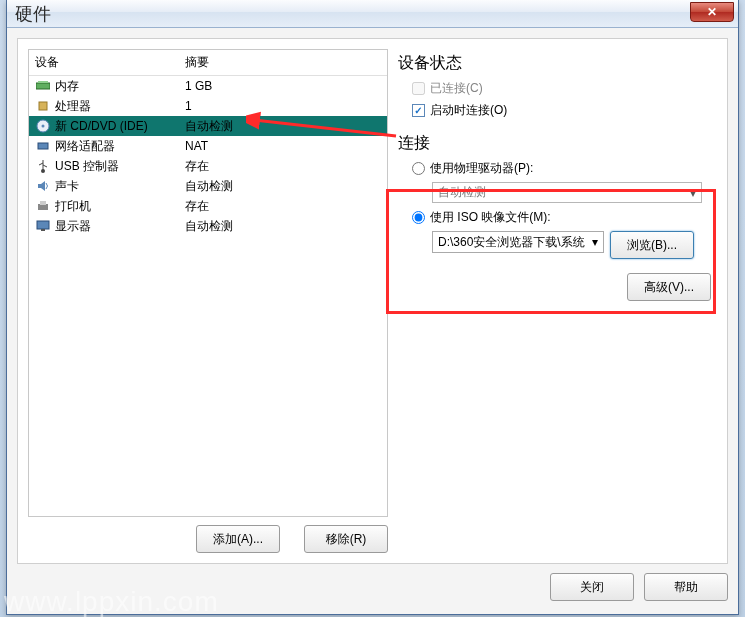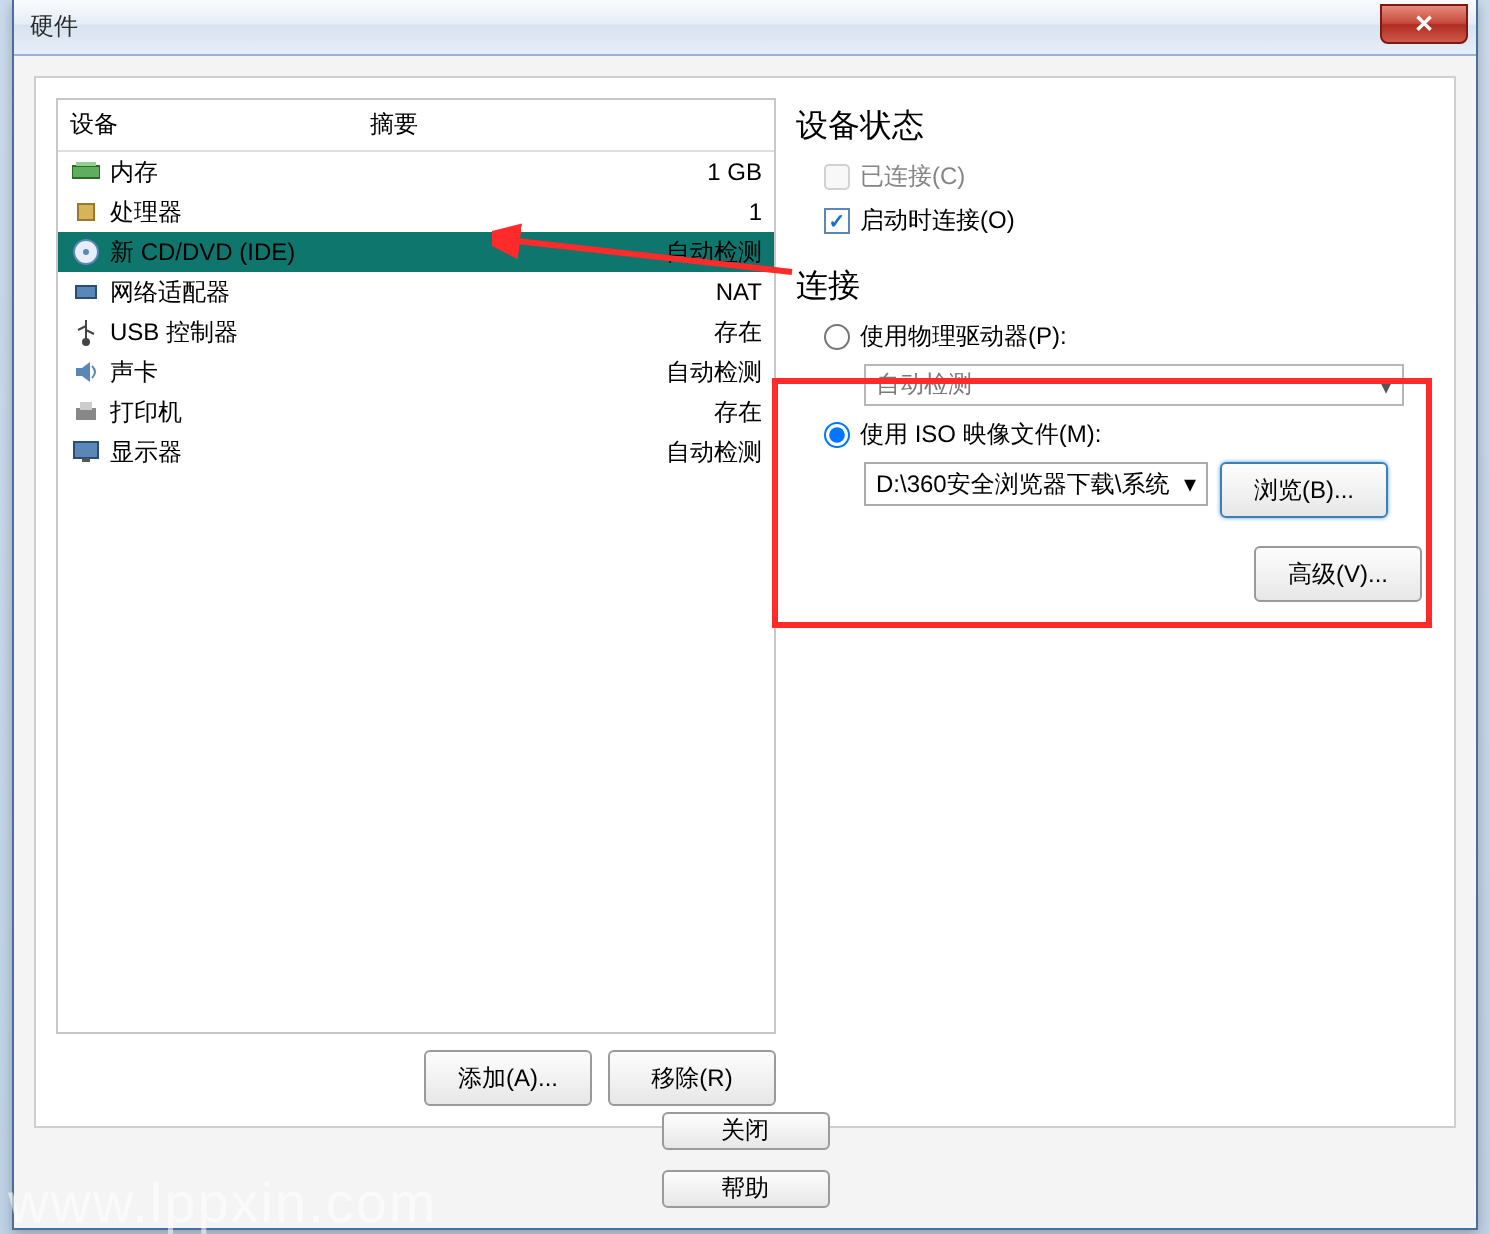--- a/index.html
+++ b/index.html
@@ -22,21 +22,21 @@
     box-shadow:0 2px 6px rgba(0,0,0,0.25);
   }
   .titlebar {
     height:28px;
     background:linear-gradient(#fbfcfe,#e5ecf6 45%,#d7e3f1 46%,#e6eef8);
     border-bottom:1px solid #9ab2cf;
     display:flex; align-items:center;
     padding:0 6px 0 8px;
     position:relative;
   }
-  .titlebar .title { font-size:12px; color:#2b2b2b; }
+  .titlebar .title { font-size:18px; color:#2b2b2b; }
   .close-btn {
     position:absolute; right:4px; top:2px;
     width:44px; height:20px;
     background:linear-gradient(#e88a7e,#c44a3a 48%,#b02b22 52%,#cf5a4a);
     border:1px solid #7a1c14;
     border-radius:0 0 4px 4px;
     display:flex; align-items:center; justify-content:center;
     color:#fff; font-size:12px; font-weight:bold;
     cursor:pointer;
   }
@@ -61,28 +61,27 @@
   .dl-header {
     display:flex; background:#fff; border-bottom:1px solid #e0e0e0;
     padding:4px 6px;
     align-items:flex-end;
   }
   .dl-header .col1 { width:150px; }
   .dl-header .col2 { flex:1; }
   .dl-row {
     display:flex; padding:2px 6px; align-items:center; height:20px;
     cursor:default;
-    text-align:right;
   }
   .dl-row.selected { background:#0f766e; }
   .dl-row .icon { width:16px; height:16px; margin-right:4px; display:inline-flex; align-items:center; justify-content:center; }
   .dl-row .col1 { width:150px; display:flex; align-items:center; }
   .dl-row .col2 { flex:1; color:#000; }
 
-  .left-buttons { margin-top:8px; display:flex; justify-content:flex-end; gap:8px; }
+  .left-buttons { margin-top:8px; display:flex; justify-content:flex-end; gap:24px; }
 
   
   .group { margin-bottom:14px; }
   .group-title { font-size:16px; color:#000; margin-bottom:6px; }
   .group-inner { padding-left:14px; }
   .chk-row, .radio-row { display:flex; align-items:center; margin-bottom:5px; font-size:12px; }
   .chk-row input, .radio-row input { margin:0 5px 0 0; }
   .disabled { color:#858585; }
 
   .combo {
@@ -124,21 +123,21 @@
     border:3px solid #ff2a2a;
     pointer-events:none;
   }
 
   
   .arrow-svg { position:absolute; pointer-events:none; }
 
   
   .footer {
     position:absolute; left:10px; right:10px; bottom:10px; height:34px;
-    display:flex; justify-content:flex-end; align-items:center; gap:10px;flex-direction:column;
+    display:flex; justify-content:flex-end; align-items:center; gap:10px;
   }
 
   
   .watermark {
     position:absolute; left:4px; bottom:-1px;
     font-size:28px; color:rgba(255,255,255,0.55);
     letter-spacing:1px; font-family:Arial,sans-serif;
     font-weight:400;
     pointer-events:none;
   }

